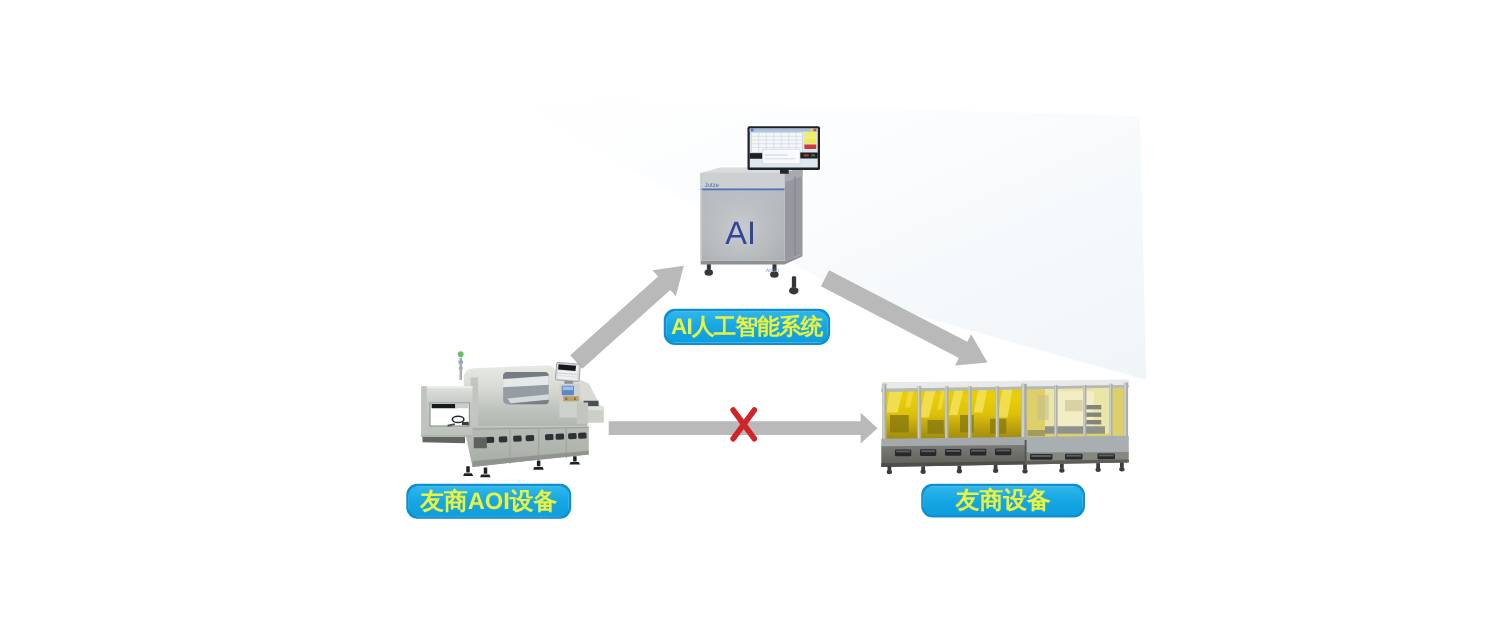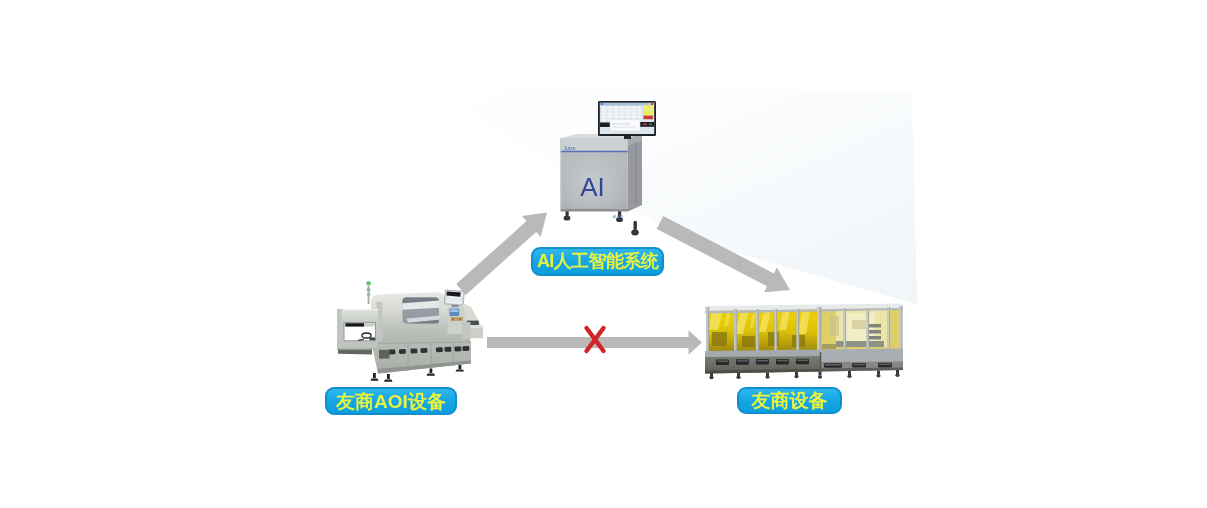--- a/index.html
+++ b/index.html
@@ -340,14 +340,14 @@
           <ellipse cx="878.5" cy="375.8" rx="2.1" ry="1.8"></ellipse>
    <rect x="896" y="370" width="3" height="4"></rect>
           <ellipse cx="897.5" cy="375.3" rx="2.1" ry="1.8"></ellipse>
   </g>
  </g>
 </svg>
 
 
 <div class="pill" style="left:531px;top:247px;width:133px;height:29px;font-size:18px;line-height:25px;letter-spacing:-0.6px;">AI人工智能系统</div>
 <div class="pill" style="left:325px;top:387px;width:132px;height:28px;font-size:19px;line-height:25px;">友商AOI设备</div>
-<div class="pill" style="left:737px;top:387px;width:105px;height:27px;font-size:19px;line-height:24px;">友商设备</div>
+<div class="pill" style="left:737px;top:387px;width:131px;height:27px;font-size:19px;line-height:24px;">友商设备</div>
 </div>
 
 </body></html>

